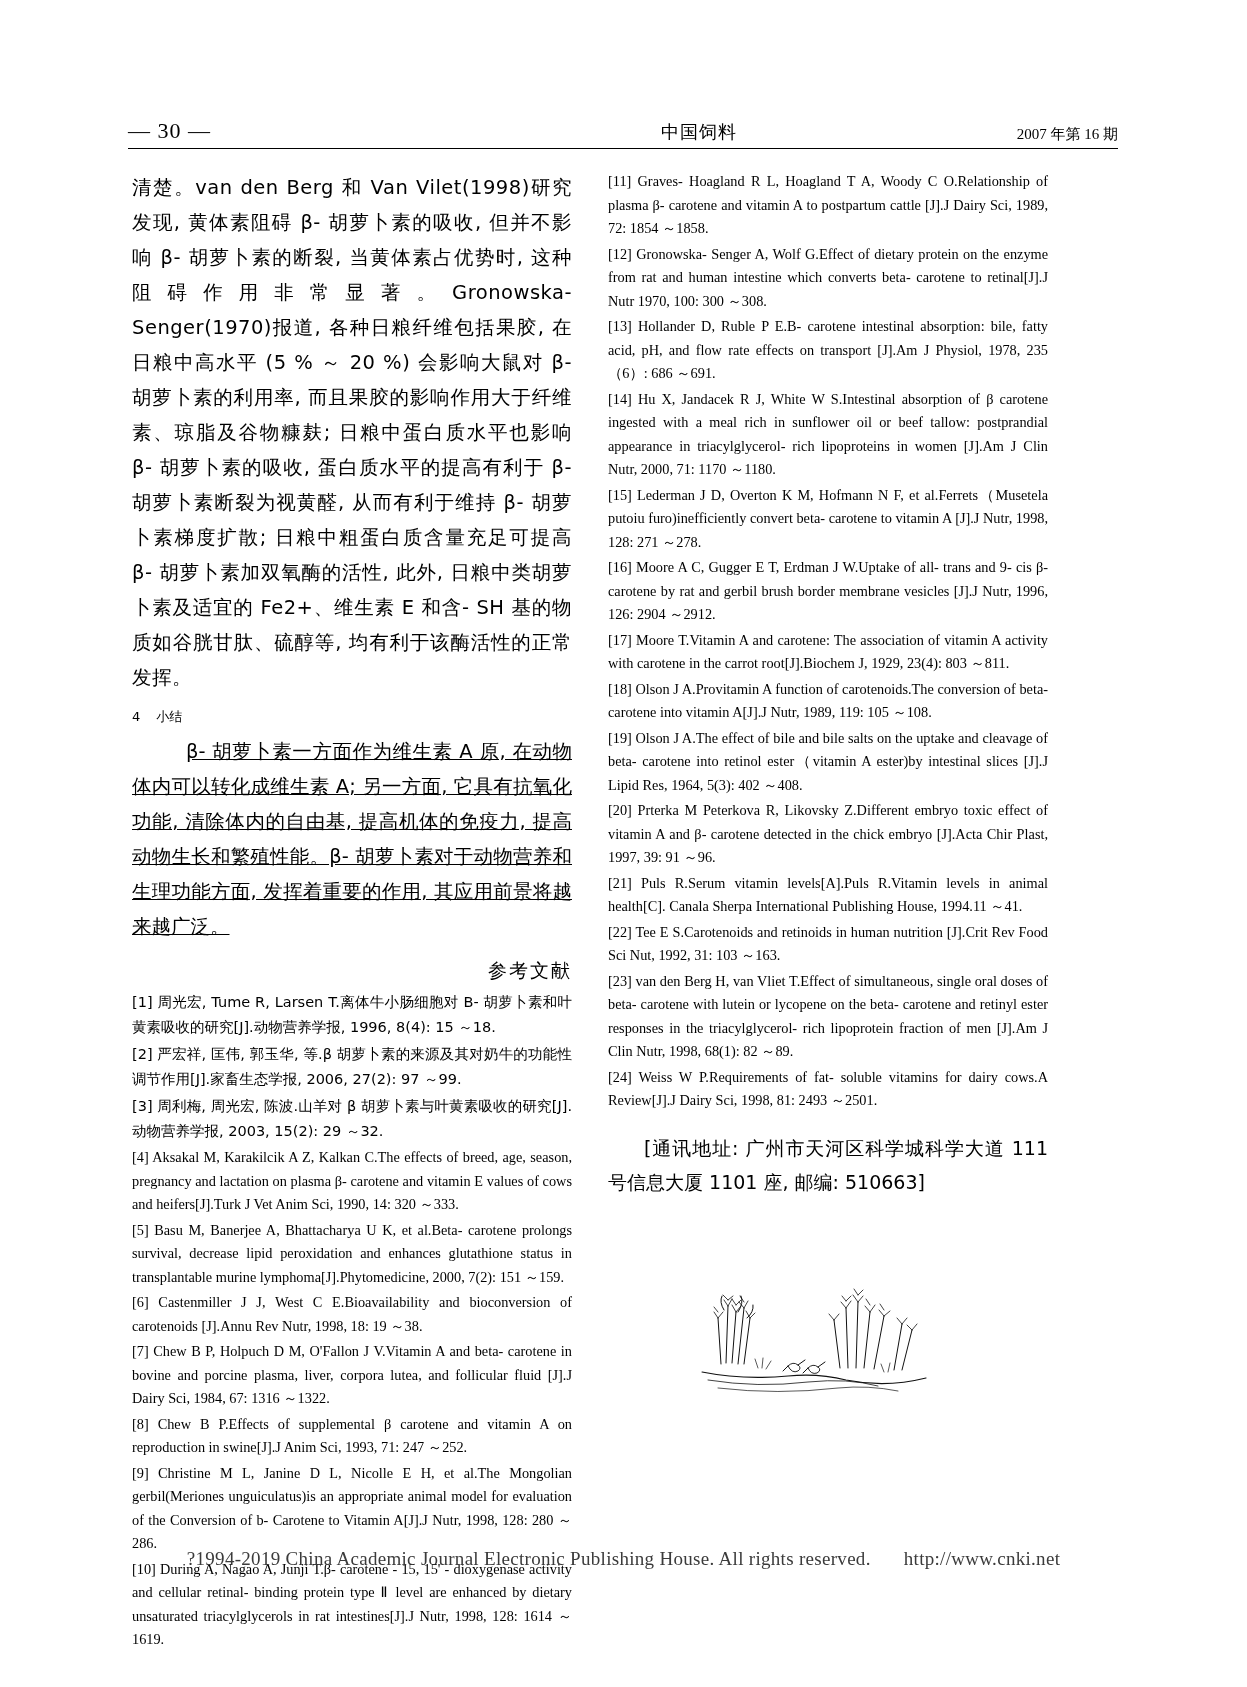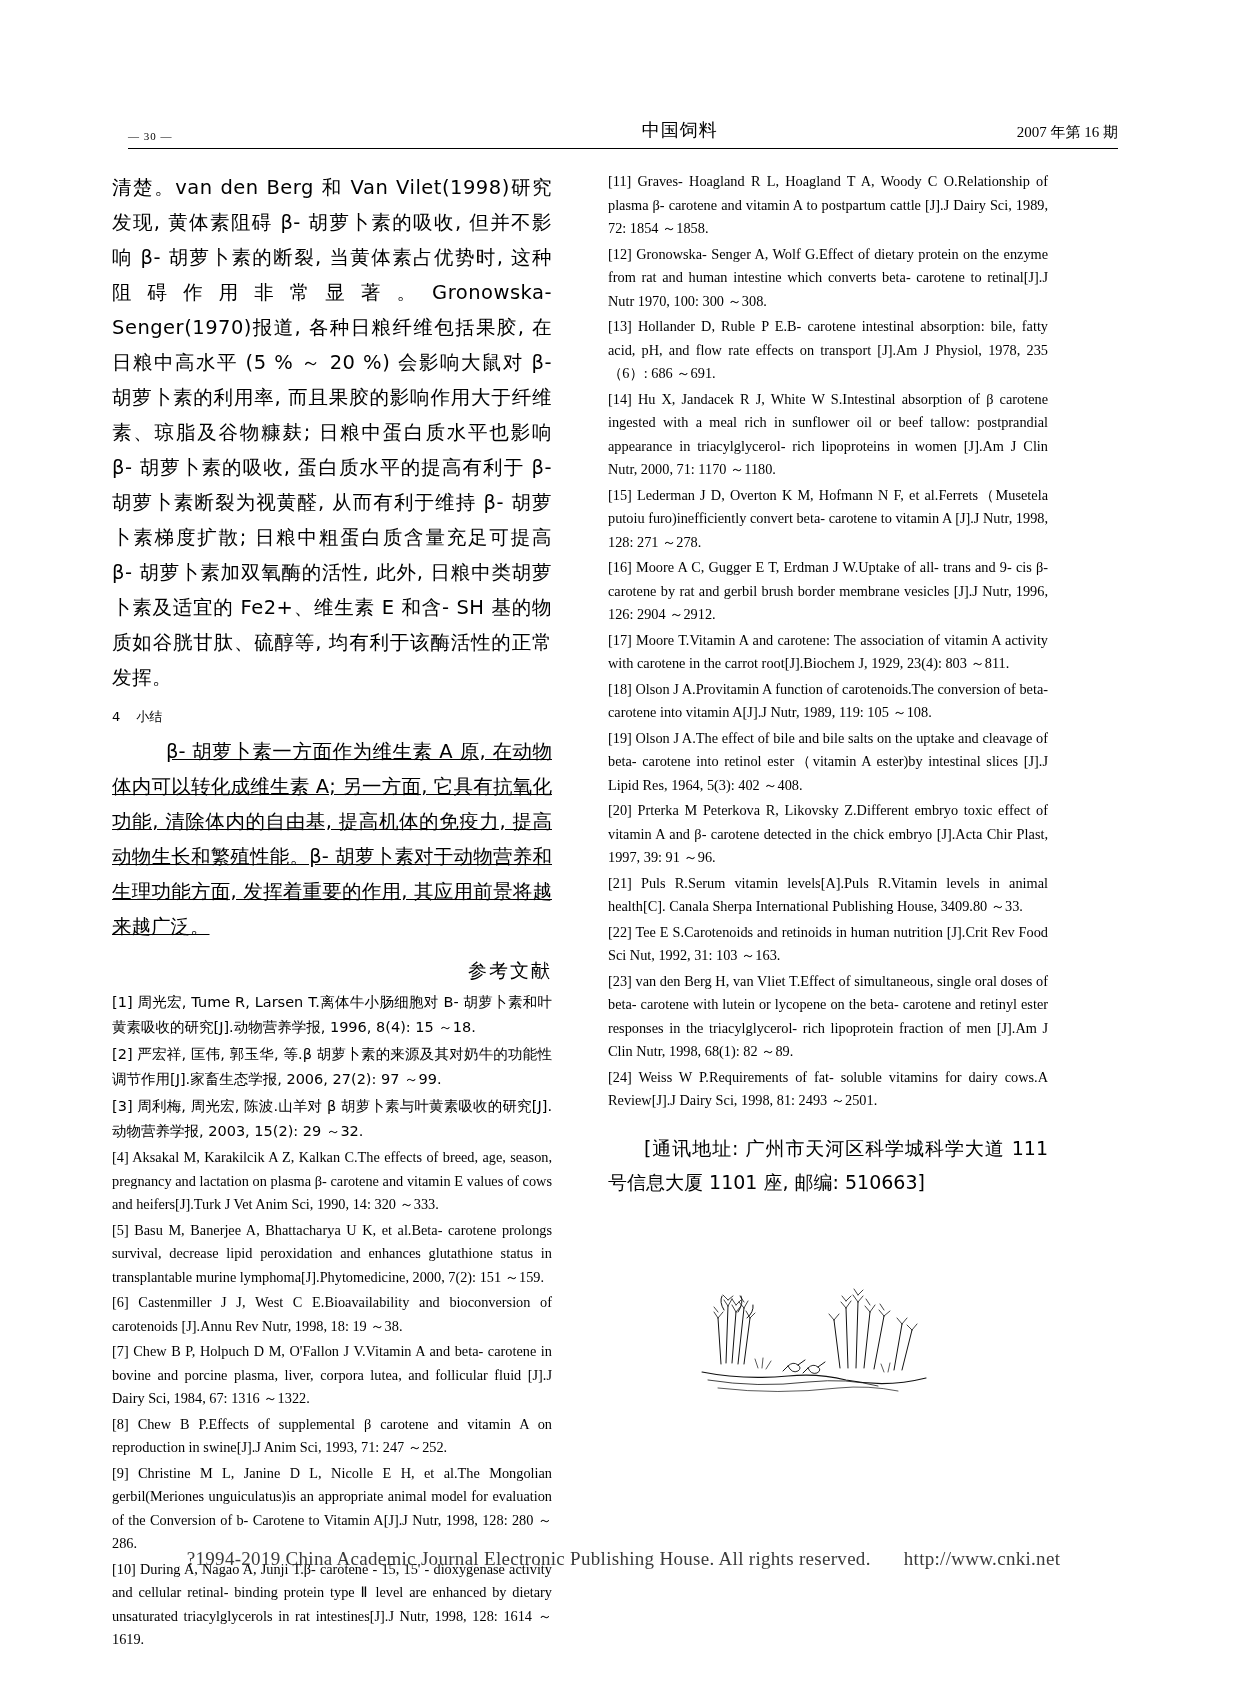--- a/index.html
+++ b/index.html
@@ -23,21 +23,21 @@
     left: 128px;
     top: 118px;
     width: 990px;
     display: flex;
     align-items: flex-end;
     justify-content: space-between;
     font-size: 15px;
   }
   .header .pageno {
     font-family: "Liberation Serif", serif;
-    font-size: 11px;
+    font-size: 22px;
     letter-spacing: 1px;
   }
   .header .journal {
     font-family: "DejaVu Sans", sans-serif;
     font-size: 18px;
     letter-spacing: 1px;
     margin-left: 170px;
   }
   .header .issue {
     font-family: "Liberation Serif", serif;
@@ -48,21 +48,21 @@
     left: 128px;
     top: 148px;
     width: 990px;
     height: 1px;
     background: #000000;
   }
 
   
   .col-left {
     position: absolute;
-    left: 112px;
+    left: 132px;
     top: 170px;
     width: 440px;
   }
   .col-right {
     position: absolute;
     left: 608px;
     top: 170px;
     width: 440px;
   }
 
@@ -202,21 +202,21 @@
       <p class="ref">[11] Graves- Hoagland R L, Hoagland T A, Woody C O.Relationship of plasma β- carotene and vitamin A to postpartum cattle [J].J Dairy Sci, 1989, 72: 1854 ～1858.</p>
       <p class="ref">[12] Gronowska- Senger A, Wolf G.Effect of dietary protein on the enzyme from rat and human intestine which converts beta- carotene to retinal[J].J Nutr 1970, 100: 300 ～308.</p>
       <p class="ref">[13] Hollander D, Ruble P E.B- carotene intestinal absorption: bile, fatty acid, pH, and flow rate effects on transport [J].Am J Physiol, 1978, 235（6）: 686 ～691.</p>
       <p class="ref">[14] Hu X, Jandacek R J, White W S.Intestinal absorption of β carotene ingested with a meal rich in sunflower oil or beef tallow: postprandial appearance in triacylglycerol- rich lipoproteins in women [J].Am J Clin Nutr, 2000, 71: 1170 ～1180.</p>
       <p class="ref">[15] Lederman J D, Overton K M, Hofmann N F, et al.Ferrets（Musetela putoiu furo)inefficiently convert beta- carotene to vitamin A [J].J Nutr, 1998, 128: 271 ～278.</p>
       <p class="ref">[16] Moore A C, Gugger E T, Erdman J W.Uptake of all- trans and 9- cis β- carotene by rat and gerbil brush border membrane vesicles [J].J Nutr, 1996, 126: 2904 ～2912.</p>
       <p class="ref">[17] Moore T.Vitamin A and carotene: The association of vitamin A activity with carotene in the carrot root[J].Biochem J, 1929, 23(4): 803 ～811.</p>
       <p class="ref">[18] Olson J A.Provitamin A function of carotenoids.The conversion of beta- carotene into vitamin A[J].J Nutr, 1989, 119: 105 ～108.</p>
       <p class="ref">[19] Olson J A.The effect of bile and bile salts on the uptake and cleavage of beta- carotene into retinol ester（vitamin A ester)by intestinal slices [J].J Lipid Res, 1964, 5(3): 402 ～408.</p>
       <p class="ref">[20] Prterka M Peterkova R, Likovsky Z.Different embryo toxic effect of vitamin A and β- carotene detected in the chick embryo [J].Acta Chir Plast, 1997, 39: 91 ～96.</p>
-      <p class="ref">[21] Puls R.Serum vitamin levels[A].Puls R.Vitamin levels in animal health[C]. Canala Sherpa International Publishing House, 3409.80 ～33.</p>
+      <p class="ref">[21] Puls R.Serum vitamin levels[A].Puls R.Vitamin levels in animal health[C]. Canala Sherpa International Publishing House, 1994.11 ～41.</p>
       <p class="ref">[22] Tee E S.Carotenoids and retinoids in human nutrition [J].Crit Rev Food Sci Nut, 1992, 31: 103 ～163.</p>
       <p class="ref">[23] van den Berg H, van Vliet T.Effect of simultaneous, single oral doses of beta- carotene with lutein or lycopene on the beta- carotene and retinyl ester responses in the triacylglycerol- rich lipoprotein fraction of men [J].Am J Clin Nutr, 1998, 68(1): 82 ～89.</p>
       <p class="ref">[24] Weiss W P.Requirements of fat- soluble vitamins for dairy cows.A Review[J].J Dairy Sci, 1998, 81: 2493 ～2501.</p>
     </div>
 
     <div class="address">[通讯地址: 广州市天河区科学城科学大道 111 号信息大厦 1101 座, 邮编: 510663]</div>
   </div>
 
   <div class="ornament">
     <svg width="250" height="130" viewBox="0 0 250 130" xmlns="http://www.w3.org/2000/svg">

